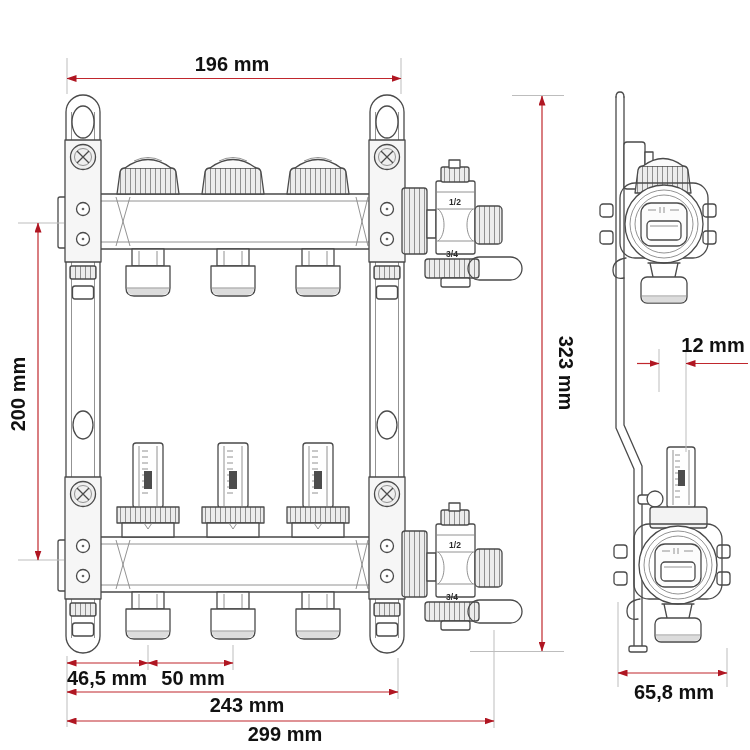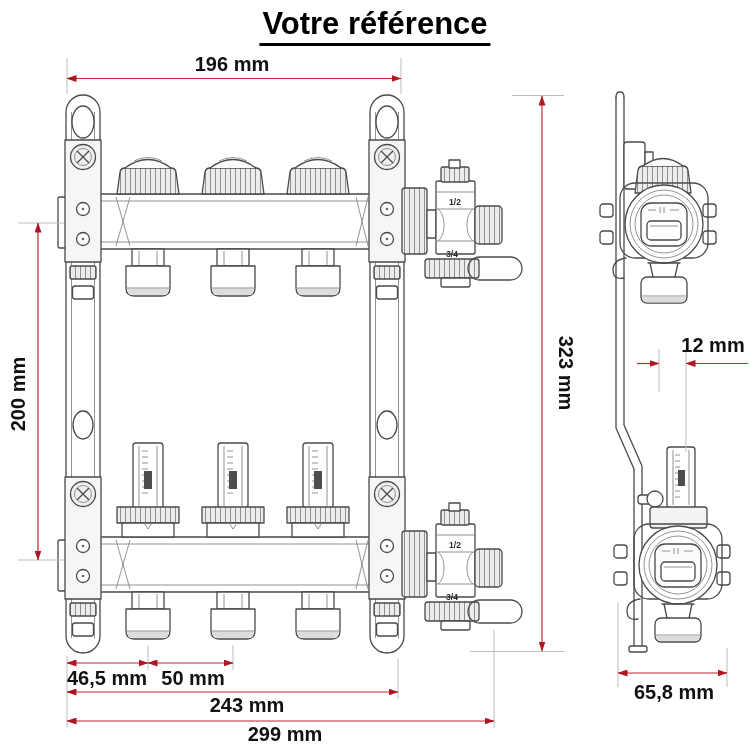--- a/index.html
+++ b/index.html
@@ -19,21 +19,20 @@
   .ext {fill:none;stroke:#bdbdbd;stroke-width:1;}
   .dline{fill:none;stroke:var(--dim);stroke-width:1.2;}
   .dimlbl{font:700 20px "Liberation Sans",sans-serif;fill:var(--label);}
   .portlbl{font:700 8.5px "Liberation Sans",sans-serif;fill:#2b2b2b;}
 </style>
 </head>
 <body>
 
 <div class="stage">
 
-  <div class="title">Votre référence</div>
 
   <svg width="750" height="750" viewBox="0 0 750 750">
     <defs>
       <pattern id="kn" width="5" height="6" patternUnits="userSpaceOnUse">
         <rect width="5" height="6" fill="#ececec"></rect>
         <line x1="2.5" y1="0" x2="2.5" y2="6" stroke="#8f8f8f" stroke-width="1"></line>
       </pattern>
       <marker id="ar" viewBox="0 0 10 7" refX="9.5" refY="3.5" markerWidth="10" markerHeight="7" orient="auto" markerUnits="userSpaceOnUse">
         <path class="ah" d="M0,0 L10,3.5 L0,7 Z" fill="#b01622"></path>
       </marker>

